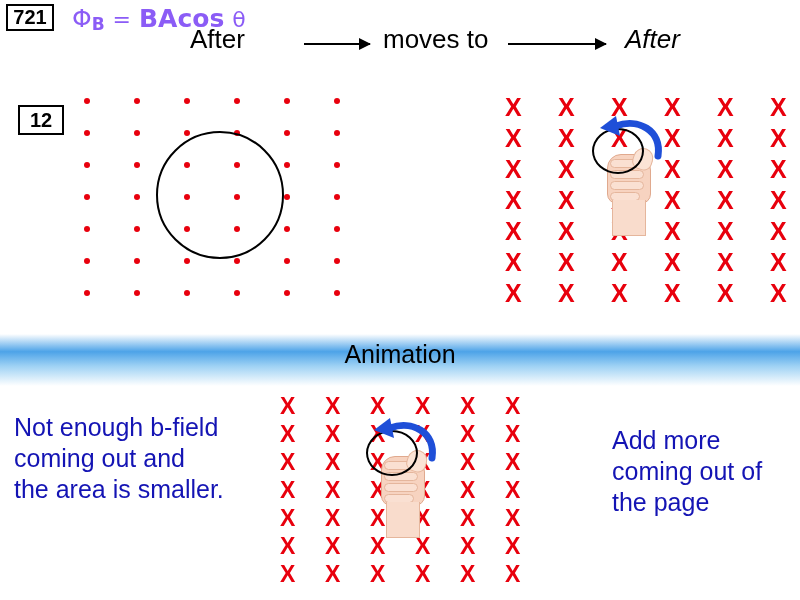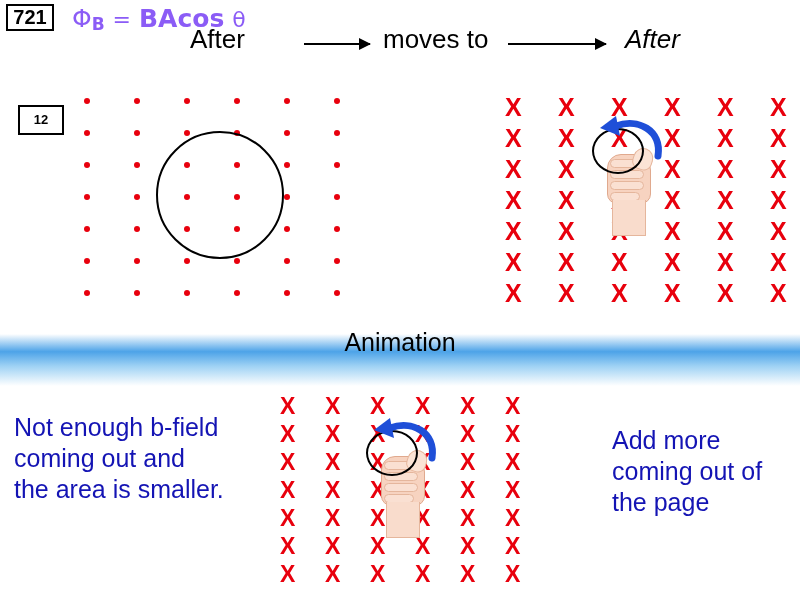--- a/index.html
+++ b/index.html
@@ -38,21 +38,21 @@
     height: 27px;
     line-height: 23px;
     font-size: 20px;
   }
   #figure-number-badge {
     left: 18px;
     top: 105px;
     width: 46px;
     height: 30px;
     line-height: 26px;
-    font-size: 13px;
+    font-size: 20px;
   }
 
   
   #flux-formula {
     position: absolute;
     left: 72px;
     top: 4px;
     color: #8b5cf6;
     font-size: 25px;
     font-family: "DejaVu Serif", serif;
@@ -214,21 +214,21 @@
     position: absolute;
     left: 0;
     top: 334px;
     width: 800px;
     height: 52px;
     background: linear-gradient(to bottom, #ffffff 0%, #4da3e8 34%, #9fd2f4 62%, #ffffff 100%);
   }
   #animation-label {
     position: absolute;
     left: 0;
-    top: 328px;
+    top: 340px;
     width: 800px;
     text-align: center;
     font-size: 25px;
     color: #000;
     font-family: "Liberation Sans", sans-serif;
   }
 
   
   .caption {
     position: absolute;

